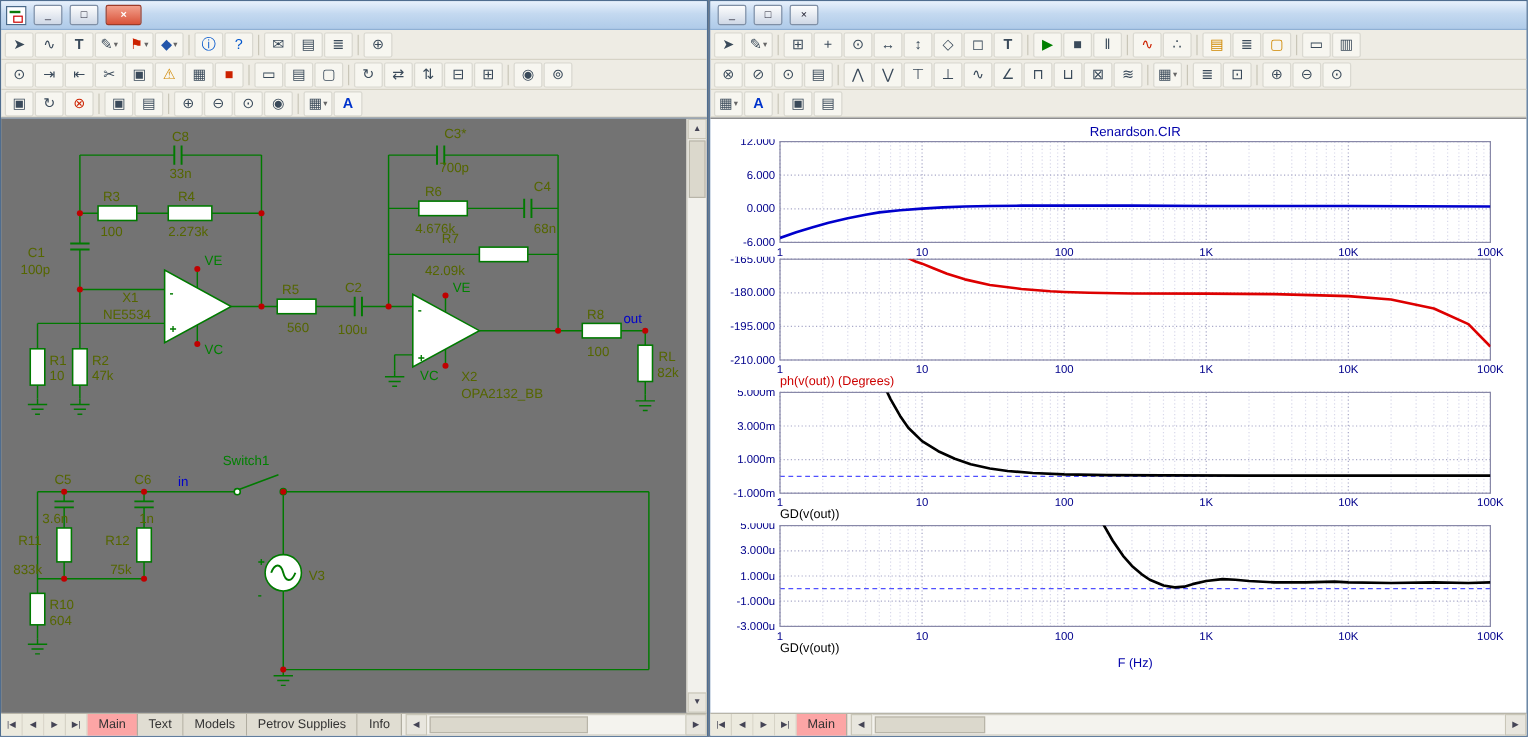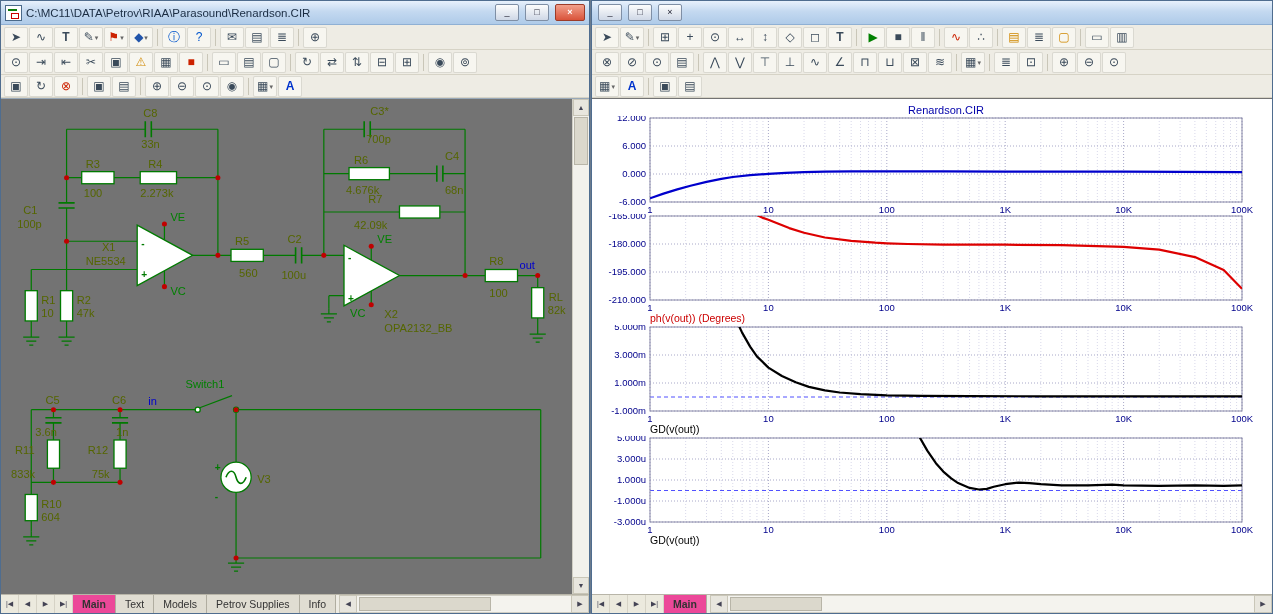--- a/index.html
+++ b/index.html
@@ -21,21 +21,21 @@
   .tb-sep{width:1px;height:17px;background:#c9c6b8;margin:0 3px;flex:0 0 1px}
   .canvas-wrap{flex:1;display:flex;background:#737373;border-top:1px solid #98a8b8;position:relative;overflow:hidden;min-height:0}
   svg.schematic{flex:1;min-width:0}
   .vscroll{width:16px;flex:0 0 16px;background:#f2f1ec;border-left:1px solid #d0cec4;display:flex;flex-direction:column}
   .scroll-btn{height:15px;flex:0 0 15px;display:flex;align-items:center;justify-content:center;font-size:7px;color:#445;background:#e8e6de;border:1px solid #c9c6b8}
   .vscroll .vtrack{flex:1;position:relative}
   .vthumb{position:absolute;top:1px;left:1px;right:1px;height:46px;background:#dbd8cc;border:1px solid #b8b5a8}
   .tabrow{height:18px;flex:0 0 18px;display:flex;align-items:stretch;background:#eeece4;border-top:1px solid #b8b5a8;font-size:10.5px}
   .nav-btn{width:17px;display:flex;align-items:center;justify-content:center;font-size:7px;border-right:1px solid #d6d3c6;color:#445;background:#eceade}
   .tab{padding:0 9px;display:flex;align-items:center;border-right:1px solid #b0ada0;color:#333;background:#e0ddd2}
-  .tab.active{background:#ec4899;font-weight:bold}
+  .tab.active{background:#fca5a5;font-weight:normal}
   .hscroll{flex:1;display:flex;margin-left:3px;align-items:stretch}
   .hs-btn{width:16px;display:flex;align-items:center;justify-content:center;font-size:7px;color:#445;background:#e8e6de;border:1px solid #c9c6b8}
   .htrack{flex:1;position:relative;background:#f4f3ee;border-top:1px solid #d0cec4;border-bottom:1px solid #d0cec4}
   .hthumb{position:absolute;left:2px;top:1px;bottom:1px;background:#dbd8cc;border:1px solid #b8b5a8}
   
   .wire{stroke:#007a00;stroke-width:1.2;fill:none}
   .comp{stroke:#007a00;stroke-width:1.3;fill:#fff}
   .compline{stroke:#007a00;stroke-width:1.6;fill:none}
   .dot{fill:#c00000;stroke:none}
   text.lbl{fill:#556600;font-size:11px;font-family:"Liberation Sans",sans-serif}
@@ -54,21 +54,20 @@
   .grid-major{stroke:#a8a8c8;stroke-width:1;stroke-dasharray:1,2}
   .zero-line{stroke:#5050ff;stroke-width:1;stroke-dasharray:4,3}
   .plot-border{fill:none;stroke:#8888a8;stroke-width:1}
 </style>
 </head>
 <body>
 
 <div class="window" id="win-left">
   <div class="titlebar">
     <span class="app-ico"></span>
-    <span class="title-text">C:\MC11\DATA\Petrov\RIAA\Parasound\Renardson.CIR</span>
     <span class="win-btn">_</span>
     <span class="win-btn">□</span>
     <span class="win-btn close">×</span>
   </div>
   <div class="toolbar" id="ltb1">
       <span class="tb-btn">➤</span>
       <span class="tb-btn">∿</span>
       <span class="tb-btn" style="font-weight: bold;">T</span>
       <span class="tb-btn">✎<span class="drop">▾</span></span>
       <span class="tb-btn" style="color: rgb(204, 34, 0);">⚑<span class="drop">▾</span></span>
@@ -682,20 +681,21 @@
           <text x="294.8" y="97" class="xtick">100</text>
           <text x="413.2" y="97" class="xtick">1K</text>
           <text x="531.6" y="97" class="xtick">10K</text>
           <text x="650" y="97" class="xtick">100K</text>
           <clipPath id="clip3">
             <rect x="58" y="2" width="592" height="84"></rect>
           </clipPath>
           <polyline points="315.6,-19.0 325.0,-3.3 335.3,14.6 343.9,27.2 351.3,35.6 359.2,42.4 366.1,47.1 377.6,51.9 386.9,53.5 394.9,52.9 401.7,50.8 413.2,48.2 426.7,46.6 437.4,47.1 448.8,48.2 469.7,49.3 496.0,49.3 520.1,48.7 531.6,49.3 567.2,49.8 602.9,49.3 631.7,49.8 650.0,49.3" fill="none" stroke="#000000" stroke-width="2.2" stroke-linejoin="round" clip-path="url(#clip3)"></polyline>
         </svg>
       <div class="plot-ylabel" style="color: rgb(0, 0, 0);">GD(v(out))</div>
+      <div class="plot-xlabel">F (Hz)</div>
     </div>
   </div>
 
   <div class="tabrow">
     <span style="display:flex" id="rnav">
         <span class="nav-btn">|◀</span>
         <span class="nav-btn">◀</span>
         <span class="nav-btn">▶</span>
         <span class="nav-btn">▶|</span>
       </span>

